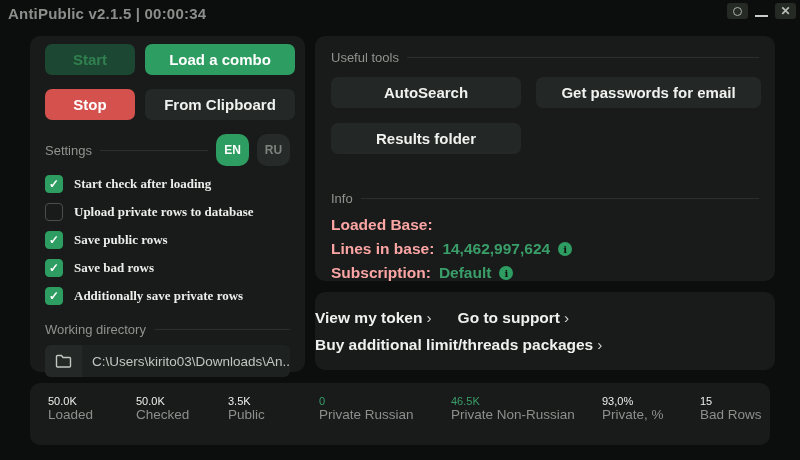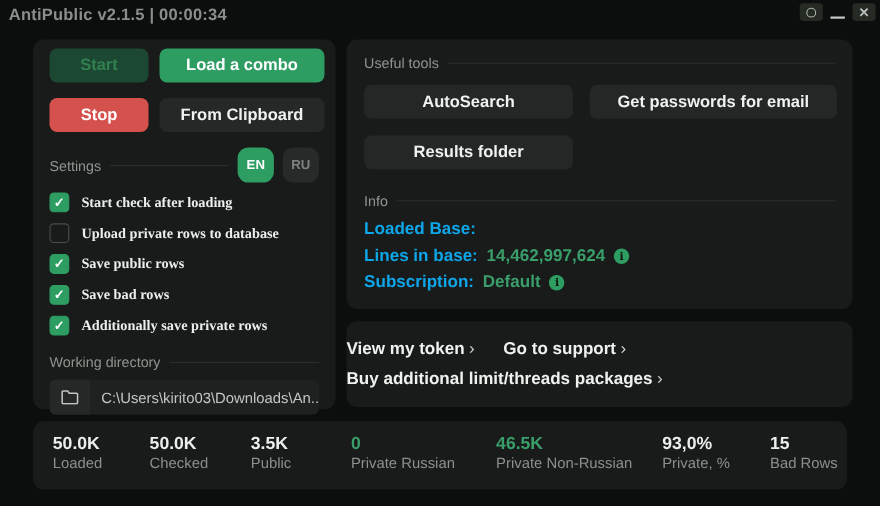--- a/index.html
+++ b/index.html
@@ -51,32 +51,32 @@
   .folder-btn{width:37px;background:#242826;display:flex;align-items:center;justify-content:center;cursor:pointer;flex:none;}
   .path-text{flex:1;display:flex;align-items:center;padding-left:10px;font-size:13.5px;color:#c2c6c2;white-space:nowrap;overflow:hidden;}
 
   
   .tools-grid{display:grid;grid-template-columns:190px 225px;gap:15px;margin-top:12px;}
   .tool-btn{height:31px;border-radius:7px;background:#232725;color:#f0f2f0;font-size:15px;font-weight:700;display:flex;align-items:center;justify-content:center;cursor:pointer;white-space:nowrap;}
 
   
   .info-rows{margin-top:10px;display:flex;flex-direction:column;gap:6px;}
   .info-row{display:flex;align-items:center;gap:8px;font-size:15.5px;}
-  .info-label{color:#0ea5e9;font-weight:700;}
+  .info-label{color:#fca5a5;font-weight:700;}
   .info-value{color:#3a9e6a;font-weight:600;}
   .info-icon{width:14px;height:14px;border-radius:50%;background:#2e9d62;color:#10130f;font-size:10px;font-weight:700;display:flex;align-items:center;justify-content:center;font-family:"DejaVu Serif",serif;}
 
   
   .links-line{display:flex;gap:26px;}
   .link{color:#eff1ef;font-size:15.5px;font-weight:700;cursor:pointer;white-space:nowrap;}
   .link .chev{color:#cfd3cf;font-weight:400;margin-left:4px;}
 
   
   .stat{position:absolute;top:12px;}
-  .stat-value{font-size:16px;font-weight:700;color:#eceeec;}
+  .stat-value{font-size:11px;font-weight:400;color:#eceeec;}
   .stat-value.green{color:#3a9e6a;}
   .stat-label{margin-top:0;font-size:13.5px;color:#8b908c;white-space:nowrap;}
 </style>
 </head>
 <body>
 
 <div class="app">
 
   <div class="titlebar">
     <div class="title">AntiPublic v2.1.5 | 00:00:34</div>
@@ -155,21 +155,21 @@
     <div class="section-row" style="margin-top:4px;">
       <span class="section-label">Useful tools</span>
       <span class="section-line"></span>
     </div>
     <div class="tools-grid">
       <div class="tool-btn">AutoSearch</div>
       <div class="tool-btn">Get passwords for email</div>
       <div class="tool-btn">Results folder</div>
     </div>
 
-    <div class="section-row" style="margin-top:21px;text-align:center;">
+    <div class="section-row" style="margin-top:37px;text-align:center;">
       <span class="section-label">Info</span>
       <span class="section-line"></span>
     </div>
     <div class="info-rows">
       <div class="info-row">
         <span class="info-label">Loaded Base:</span>
       </div>
       <div class="info-row">
         <span class="info-label">Lines in base:</span>
         <span class="info-value">14,462,997,624</span>

